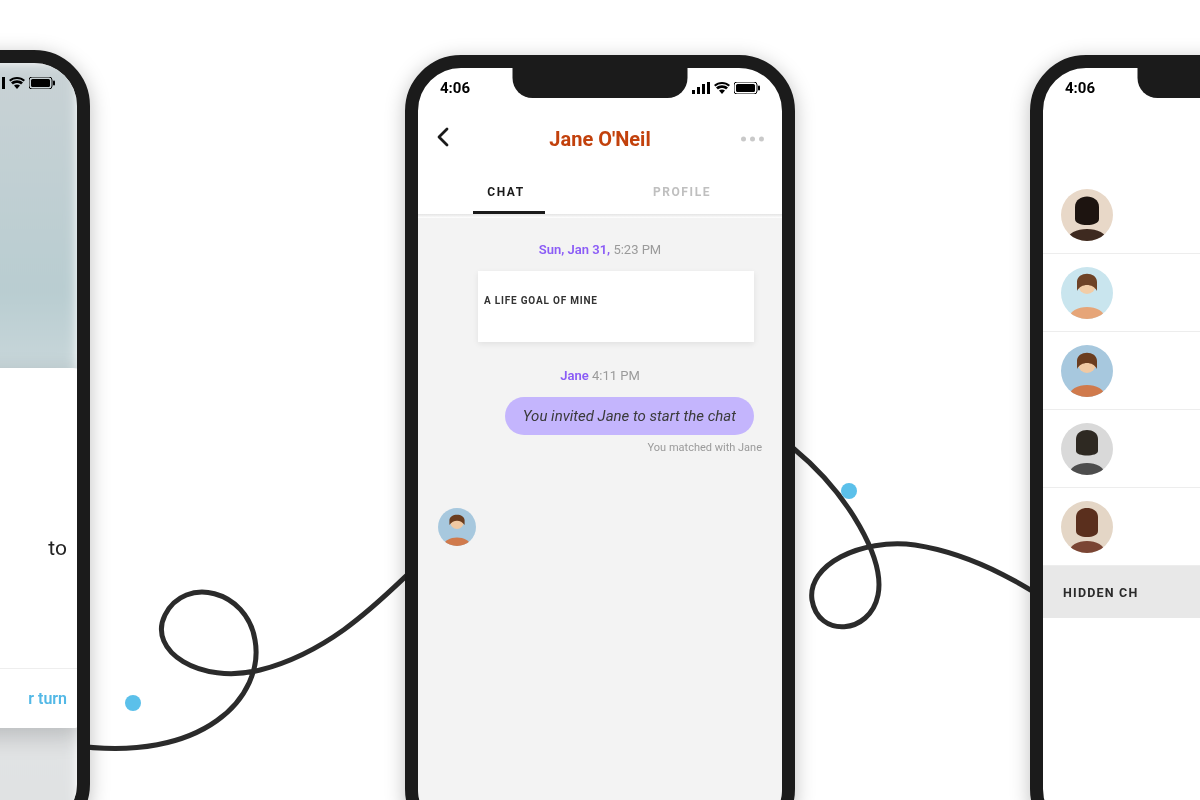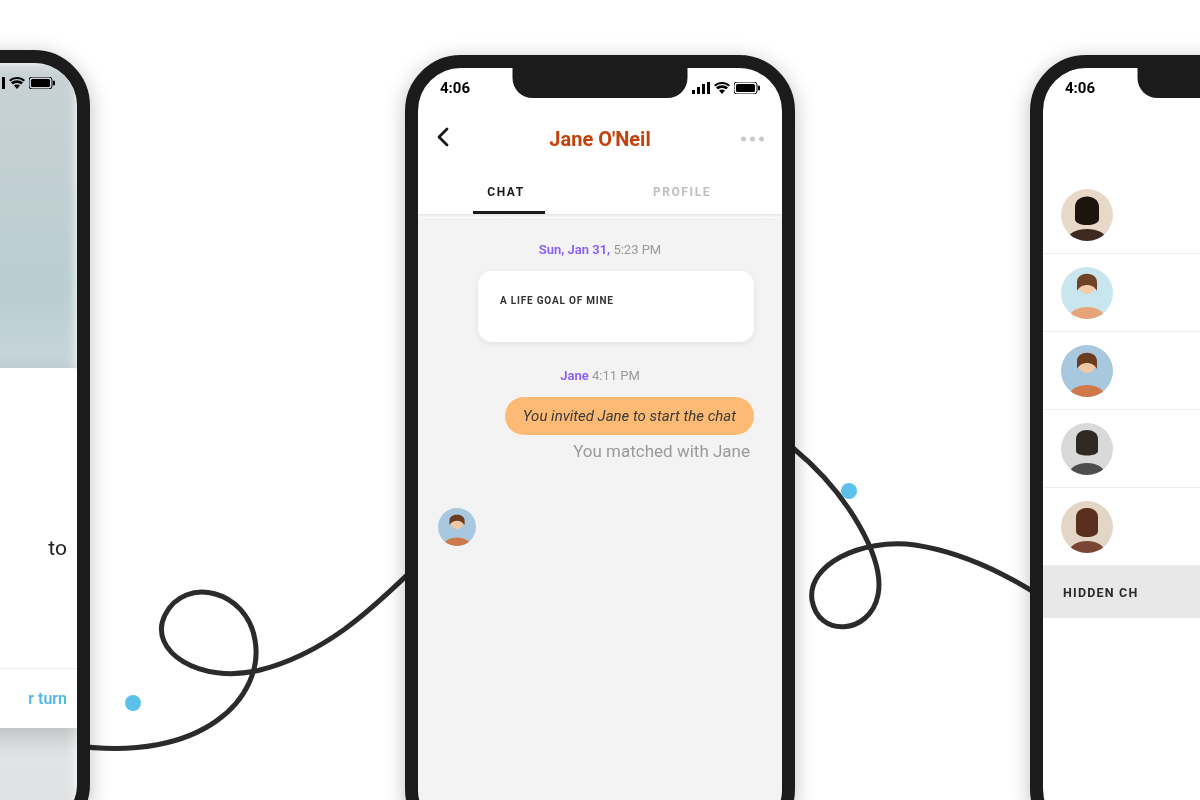--- a/index.html
+++ b/index.html
@@ -34,31 +34,31 @@
   .pc-tabs{position:absolute;top:102px;left:0;right:12px;height:44px;display:flex;}
   .pc-tabs .tab{flex:1;display:flex;align-items:center;justify-content:center;font-size:12px;letter-spacing:1.6px;font-weight:700;color:#bfbfbf;cursor:pointer;}
   .pc-tabs .tab.active{color:#1a1a1a;}
   .pc-tabs .underline{position:absolute;bottom:0;left:55px;width:72px;height:3px;background:#1a1a1a;}
   .pc-tab-sep{position:absolute;top:146px;left:0;right:0;height:4px;background:linear-gradient(#e4e4e4,rgba(0,0,0,0));}
 
   .pc-body{position:absolute;top:150px;left:0;right:0;bottom:0;background:#f3f3f3;padding-top:18px;}
   .ts{text-align:center;font-size:13px;color:#9a9a9a;margin:6px 0 14px;}
   .ts .d{color:#8b5cf6;font-weight:600;}
 
-  .prompt-card{position:relative;margin:0 28px 0 60px;background:#fff;border-radius:14px;box-shadow:0 2px 6px rgba(0,0,0,.08);padding:24px 22px 26px;}
+  .prompt-card{position:relative;margin:0 28px 0 60px;background:#fff;border-radius:0;box-shadow:0 2px 6px rgba(0,0,0,.08);padding:24px 6px 26px;}
   .prompt-card .eyebrow{font-size:10px;letter-spacing:.8px;font-weight:700;color:#333;margin-bottom:10px;}
   .prompt-card .answer{font-family:Georgia,"Times New Roman",serif;font-size:24px;line-height:1.25;color:#1a1a1a;position:relative;}
   .prompt-card .qmark{position:absolute;left:-6px;top:-14px;font-family:Georgia,serif;font-size:64px;color:#efefef;z-index:0;line-height:1;}
   .prompt-card .answer span{position:relative;z-index:1;}
   .avatar-mini{position:absolute;left:20px;top:290px;width:38px;height:38px;border-radius:50%;overflow:hidden;}
   .avatar-mini svg{width:100%;height:100%;display:block;}
   .liked{text-align:left;font-size:13px;color:#9a9a9a;margin:10px 0 0 66px;}
 
-  .invite-pill{margin:14px 28px 6px auto;width:fit-content;background:#fdba74;border-radius:22px;padding:10px 18px;font-size:15px;font-style:italic;color:#3a3a3a;}
-  .matched{text-align:right;font-size:17px;color:#9a9a9a;margin:4px 32px 0 0;}
+  .invite-pill{margin:14px 28px 6px auto;width:fit-content;background:#c4b5fd;border-radius:22px;padding:10px 18px;font-size:15px;font-style:italic;color:#3a3a3a;}
+  .matched{text-align:right;font-size:11px;color:#9a9a9a;margin:4px 20px 0 0;}
 
   
   .phone-right{left:1030px;top:55px;}
   .phone-right .list{position:absolute;top:108px;left:0;right:0;}
   .phone-right .row{height:78px;border-bottom:1px solid #ededed;display:flex;align-items:center;padding:0 18px;cursor:pointer;}
   .phone-right .row .av{width:52px;height:52px;border-radius:50%;overflow:hidden;flex-shrink:0;}
   .phone-right .row .av svg{width:100%;height:100%;display:block;}
   .hidden-header{position:absolute;left:0;right:0;height:52px;background:#e8e8e8;display:flex;align-items:center;padding:0 20px;font-weight:700;letter-spacing:1.2px;font-size:12.5px;color:#2a2a2a;}
 
   

